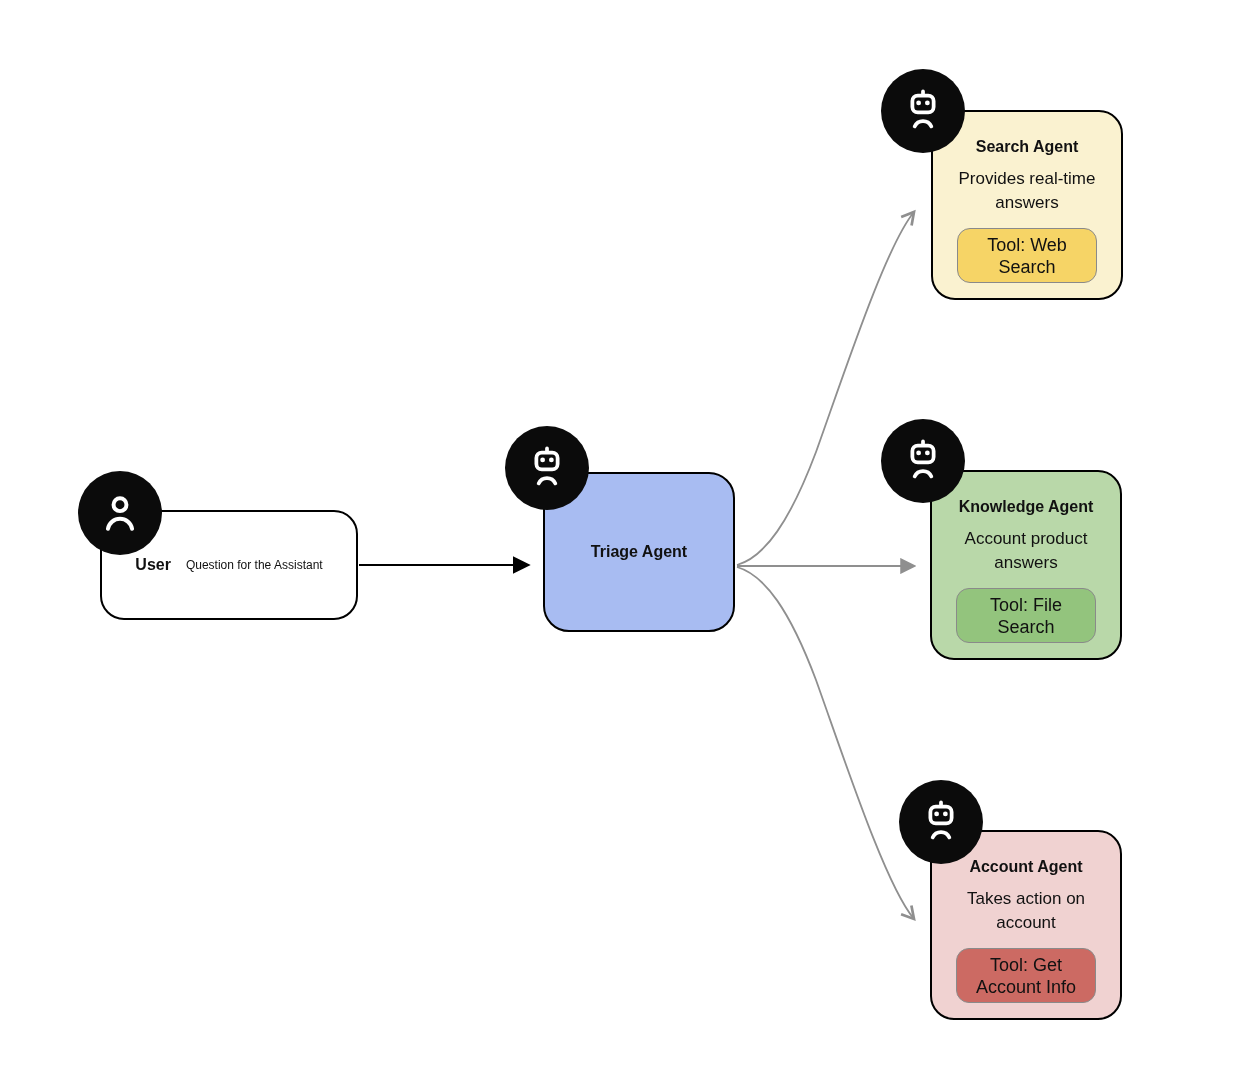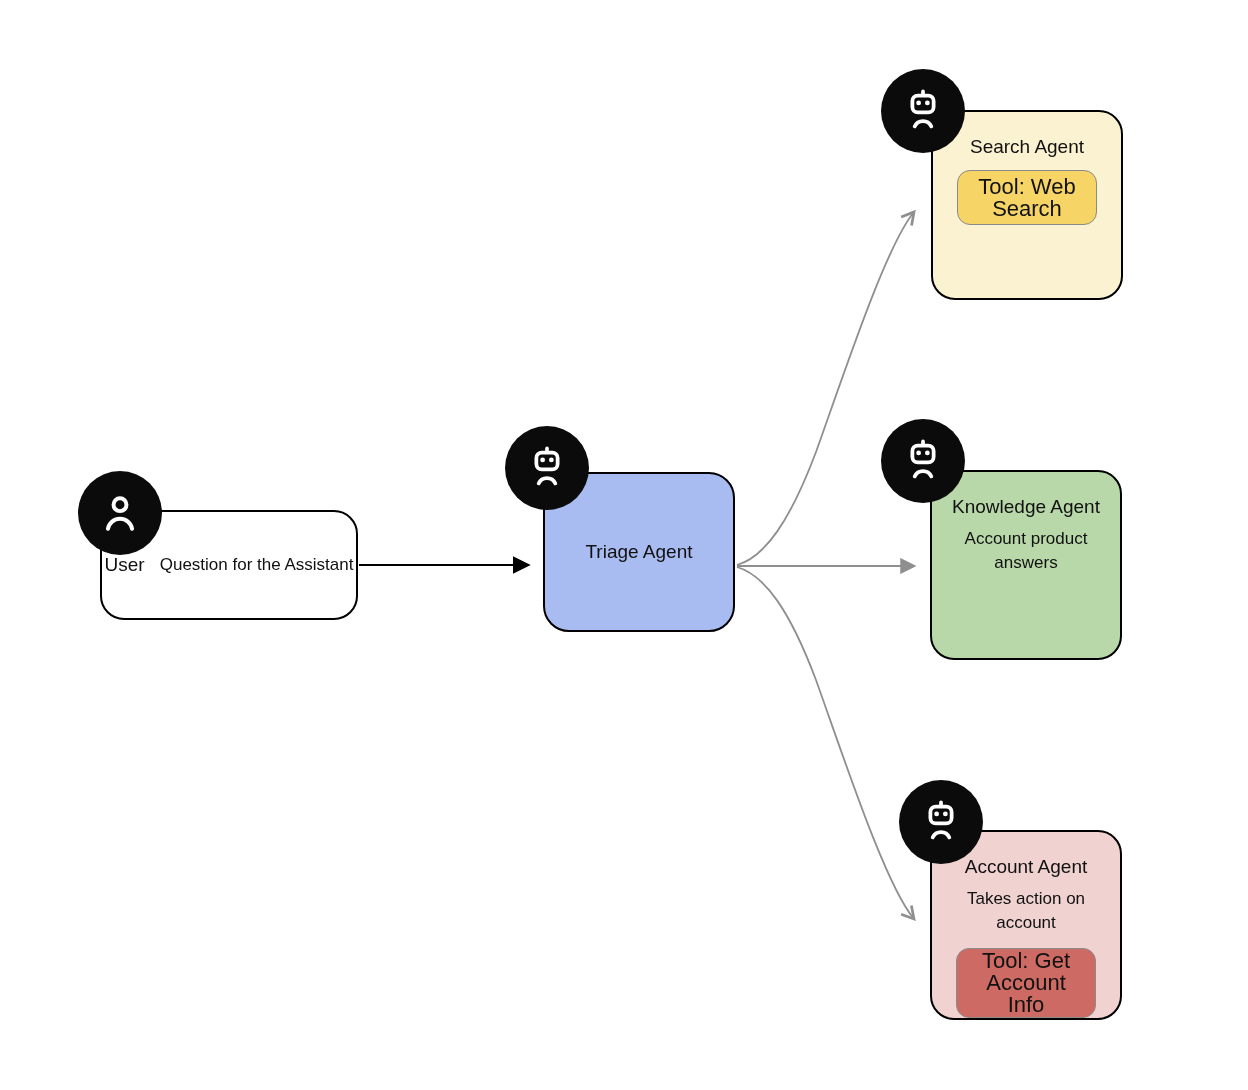--- a/index.html
+++ b/index.html
@@ -26,27 +26,27 @@
   }
   .node-user {
     left: 100px; top: 510px;
     width: 258px; height: 110px;
     border-radius: 24px;
     display: flex; flex-direction: row;
     align-items: center; justify-content: center;
     gap: 15px;
   }
   .node-title {
-    font-size: 19px;
-    font-weight: 400;
+    font-size: 16px;
+    font-weight: 700;
     text-align: center;
     line-height: 20px;
   }
   .node-sub {
-    font-size: 17px;
+    font-size: 12px;
     text-align: center;
     line-height: 22px;
   }
   .node-triage {
     left: 543px; top: 472px;
     width: 192px; height: 160px;
     border-radius: 26px;
     background: #a8bcf2;
     display: flex; align-items: center; justify-content: center;
   }
@@ -69,21 +69,21 @@
   }
   .tool-pill {
     margin-top: 13px;
     width: 140px;
     min-height: 55px;
     box-sizing: border-box;
     border: 1.8px solid #8a8a8a;
     border-radius: 13px;
     display: flex; align-items: center; justify-content: center;
     text-align: center;
-    font-size: 22px;
+    font-size: 18px;
     line-height: 22px;
     padding: 4px 12px;
   }
   .pill-search    { background: #f6d466; }
   .pill-knowledge { background: #93c47d; }
   .pill-account   { background: #cc6a63; }
   .badge {
     position: absolute;
     width: 84px; height: 84px;
     border-radius: 50%;
@@ -125,26 +125,28 @@
     <div class="node-title">User</div>
     <div class="node-sub">Question for the Assistant</div>
   </div>
 
   <div class="node node-triage">
     <div class="node-title">Triage Agent</div>
   </div>
 
   <div class="node agent-card card-search">
     <div class="node-title">Search Agent</div>
+    <div class="agent-desc">Provides real-time answers</div>
     <div class="tool-pill pill-search">Tool: Web Search</div>
   </div>
 
   <div class="node agent-card card-knowledge">
     <div class="node-title">Knowledge Agent</div>
     <div class="agent-desc">Account product answers</div>
+    <div class="tool-pill pill-knowledge">Tool: File Search</div>
   </div>
 
   <div class="node agent-card card-account">
     <div class="node-title">Account Agent</div>
     <div class="agent-desc">Takes action on account</div>
     <div class="tool-pill pill-account">Tool: Get Account Info</div>
   </div>
 
   <div class="badge badge-user">
     <svg viewBox="0 0 24 24" fill="none" stroke="#ffffff" stroke-width="1.9" stroke-linecap="round">

